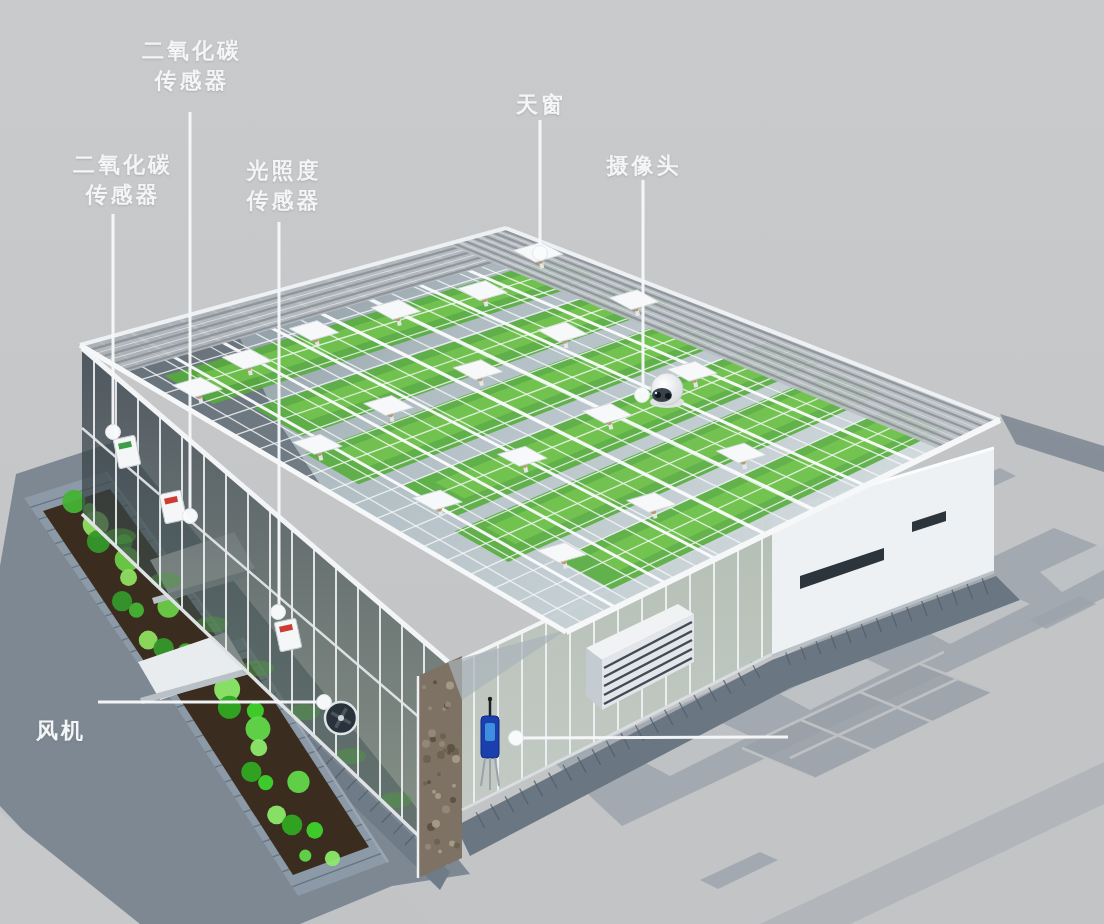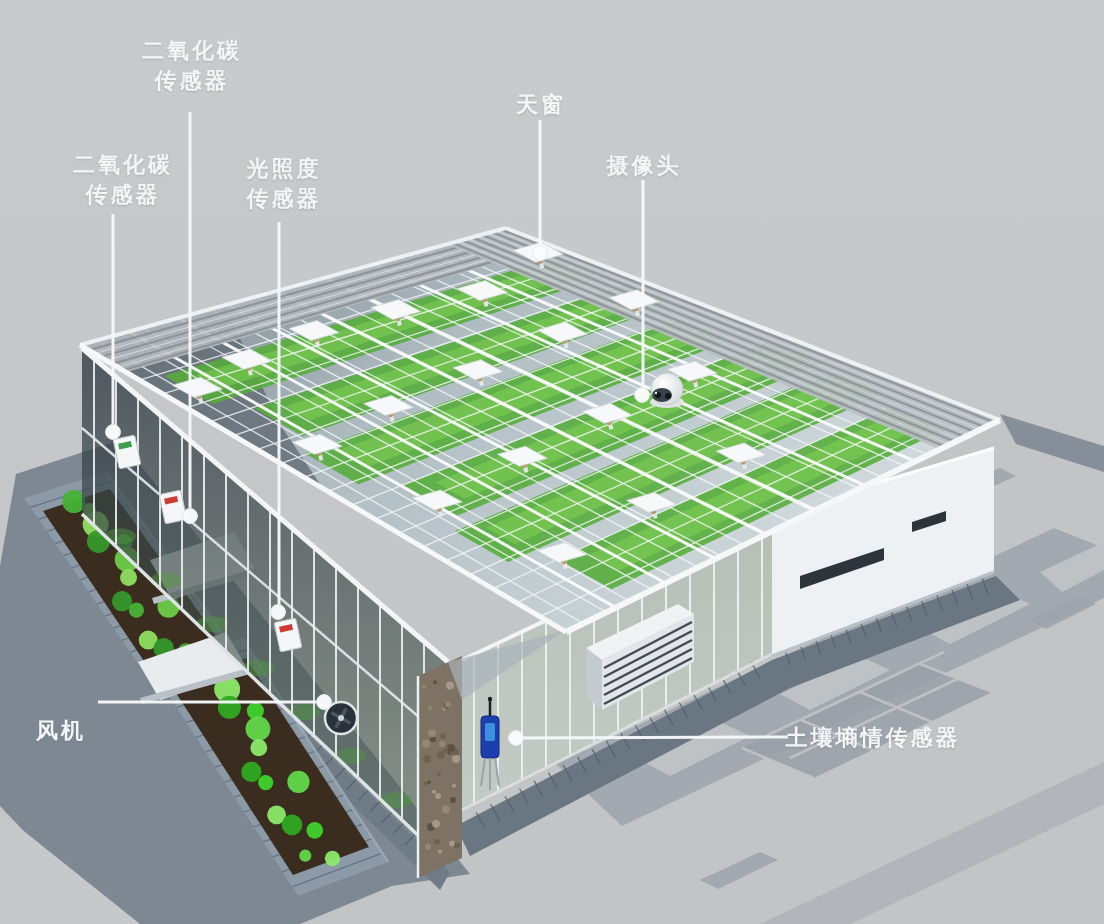--- a/index.html
+++ b/index.html
@@ -11,21 +11,21 @@
   .scene-svg{position:absolute;left:0;top:0;width:100%;height:100%;}
   .label{
     position:absolute;color:#f3f5f7;font-weight:bold;font-size:22px;
     line-height:30px;letter-spacing:3px;text-align:center;
     transform:translateX(-50%);white-space:nowrap;
     text-shadow:0 1px 2px rgba(90,95,100,.25);
   }
   .label span{display:block;}
   .lbl-co2{left:192px;top:36px;}
   .lbl-air{left:123px;top:150px;}
-  .lbl-light{left:284px;top:156px;font-family:Liberation Mono, monospace;}
+  .lbl-light{left:284px;top:156px;}
   .lbl-sky{left:541px;top:90px;text-align:center;}
   .lbl-cam{left:644px;top:151px;}
   .lbl-fan{left:61px;top:716px;}
   .lbl-soil{left:873px;top:723px;}
 </style>
 </head>
 <body>
 
 <div class="stage">
 
@@ -584,14 +584,13 @@
     <span>二氧化碳</span>
     <span>传感器</span>
   </div>
   <div class="label lbl-light">
     <span>光照度</span>
     <span>传感器</span>
   </div>
   <div class="label lbl-sky">天窗</div>
   <div class="label lbl-cam">摄像头</div>
   <div class="label lbl-fan">风机</div>
-  <div class="label lbl-soil">土壤墒情传感器</div>
 </div>
 
 </body></html>

